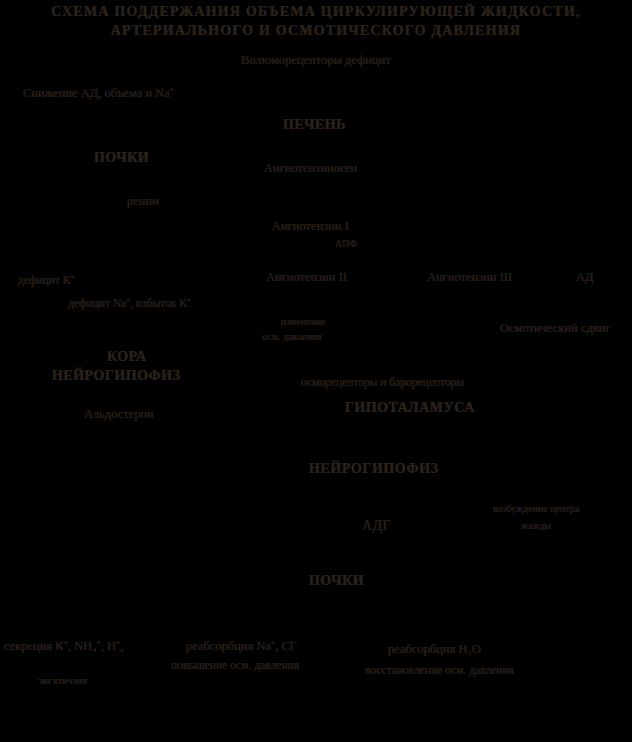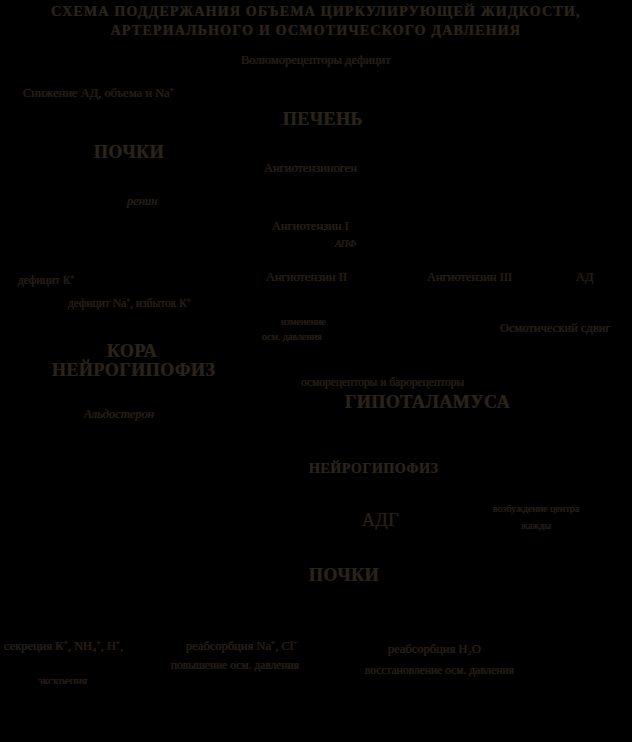--- a/index.html
+++ b/index.html
@@ -6,27 +6,27 @@
   .page {
     position:relative; width:632px; height:684px; background:#000000;
     overflow:hidden; font-family:"Liberation Serif", serif;
     filter: blur(0.25px);
   }
   .lbl {
     position:absolute; white-space:nowrap; color:#281e12; font-size:12.5px;
     text-shadow: 0.6px 0.3px 0 rgba(38,48,88,0.38), -0.6px -0.3px 0 rgba(96,58,24,0.30);
   }
   .b  { font-weight:bold; color:#2b2218; }
-  .i  { font-style:italic; }
+  .i  { }
   .c  { left:50%; transform:translateX(-50%); }
   .sm { font-size:10px; }
   .xs { font-size:10px; }
   .md { font-size:11.5px; }
   .title { font-size:14px; letter-spacing:1.2px; }
-  .caps  { font-size:18px; letter-spacing:0.5px; }
+  .caps  { font-size:14px; letter-spacing:0.5px;margin-top:8px; }
   .big   { font-size:14px; letter-spacing:0.6px; }
 </style>
 </head>
 <body>
 
 <div class="page">
 
   <div class="lbl b c title" style="top:4px">СХЕМА ПОДДЕРЖАНИЯ ОБЪЕМА ЦИРКУЛИРУЮЩЕЙ ЖИДКОСТИ,</div>
   <div class="lbl b c title" style="top:23px">АРТЕРИАЛЬНОГО И ОСМОТИЧЕСКОГО ДАВЛЕНИЯ</div>
 

